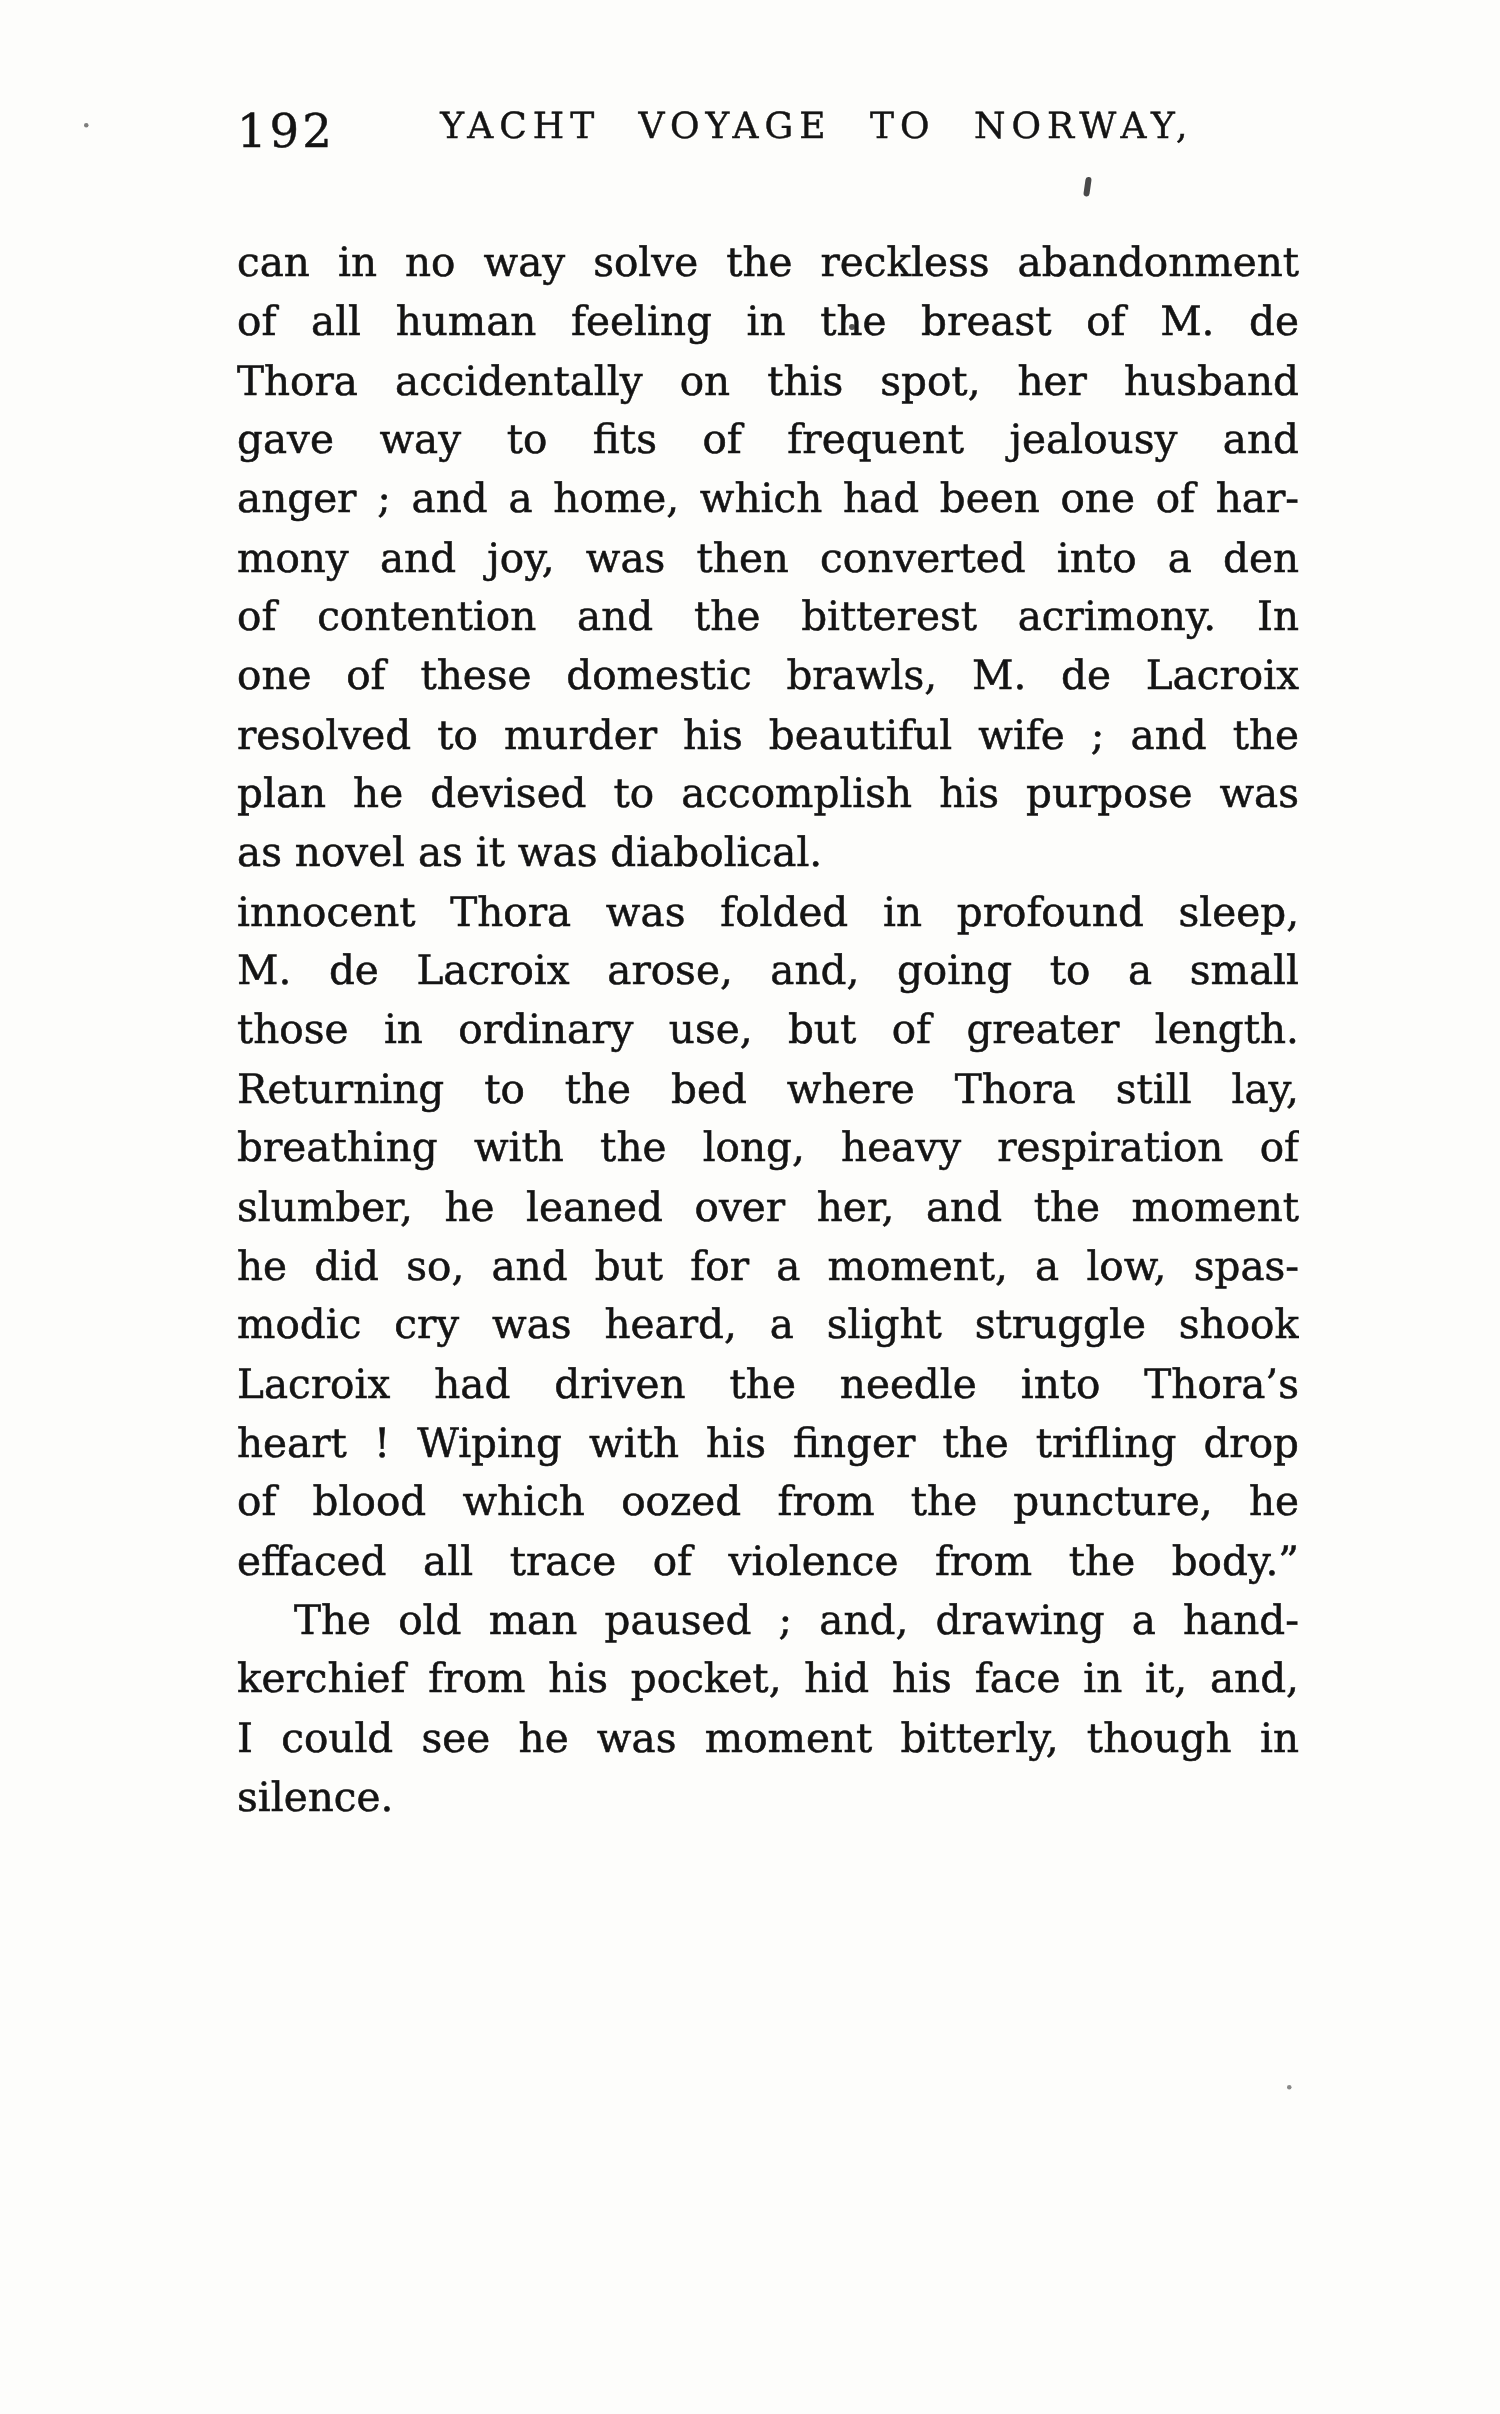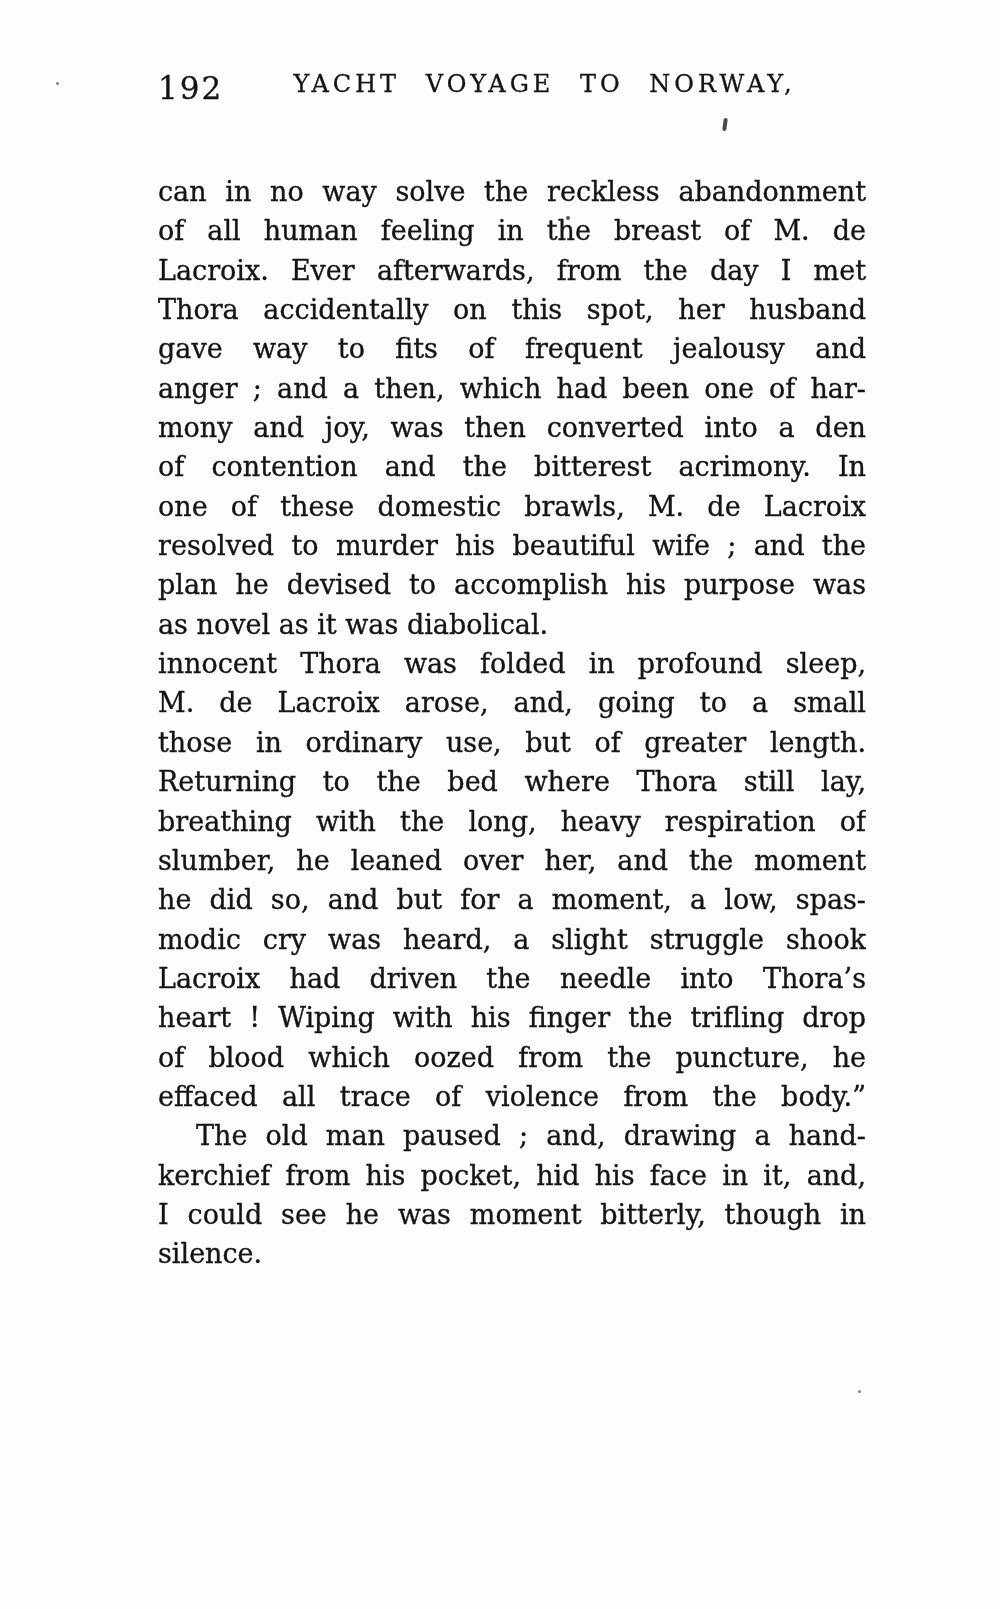--- a/index.html
+++ b/index.html
@@ -38,21 +38,21 @@
   }
   .running-title {
     font-size:24px;
     letter-spacing:4px;
     word-spacing:14px;
     -webkit-text-stroke:0.3px #141414;
     white-space:nowrap;
   }
 
   .body-text {
-    margin-top:68px;
+    margin-top:52px;
   }
 
   .para { margin:0; padding:0; }
 
   .line {
     font-size:27px;
     line-height:39.35px;
     height:39.35px;
     text-align:justify;
     text-align-last:justify;
@@ -85,24 +85,23 @@
       <span class="page-number">192</span>
       <div class="running-title-wrap">
         <span class="running-title">YACHT VOYAGE TO NORWAY,</span>
       </div>
     </div>
 
     <div class="body-text" id="body-text">
         <div class="para">
           <div class="line">can in no way solve the reckless abandonment</div>
           <div class="line">of all human feeling in the breast of M. de</div>
-          <div class="line">Lacroix.  Ever afterwards, from the day I met</div>
           <div class="line">Thora accidentally on this spot, her husband</div>
           <div class="line">gave way to fits of frequent jealousy and</div>
-          <div class="line">anger ; and a then, which had been one of har-</div>
+          <div class="line">anger ; and a home, which had been one of har-</div>
           <div class="line">mony and joy, was then converted into a den</div>
           <div class="line">of contention and the bitterest acrimony.  In</div>
           <div class="line">one of these domestic brawls, M. de Lacroix</div>
           <div class="line">resolved to murder his beautiful wife ; and the</div>
           <div class="line">plan he devised to accomplish his purpose was</div>
           <div class="line last-left">as novel as it was diabolical.</div>
         </div>
         <div class="para">
           <div class="line">innocent Thora was folded in profound sleep,</div>
           <div class="line">M. de Lacroix arose, and, going to a small</div>

